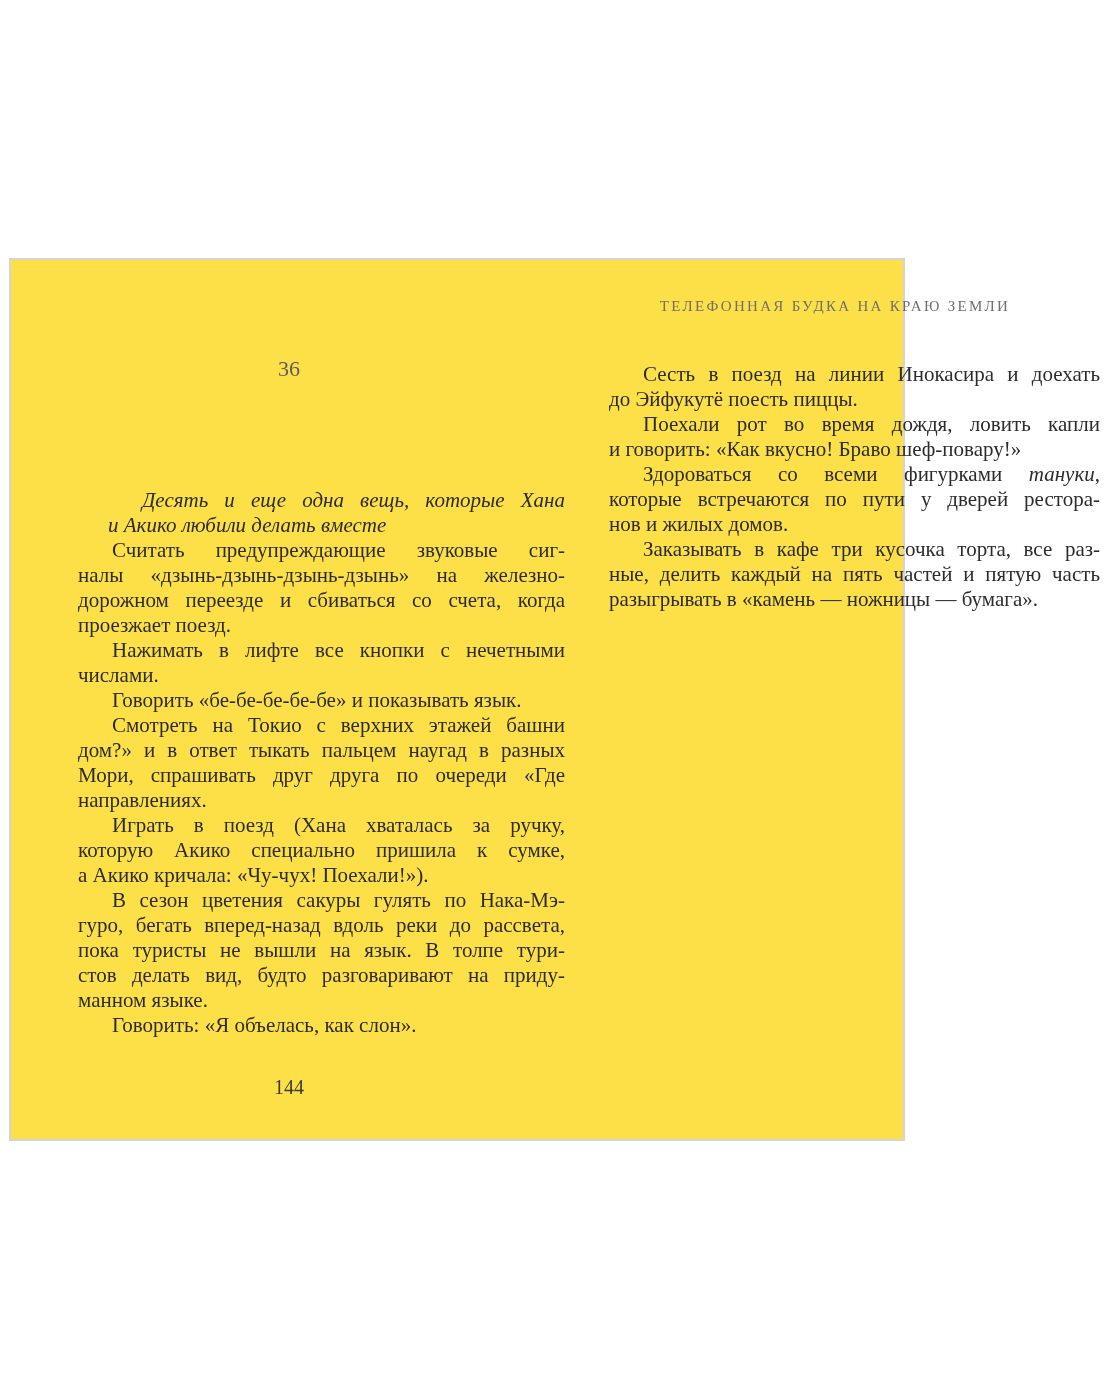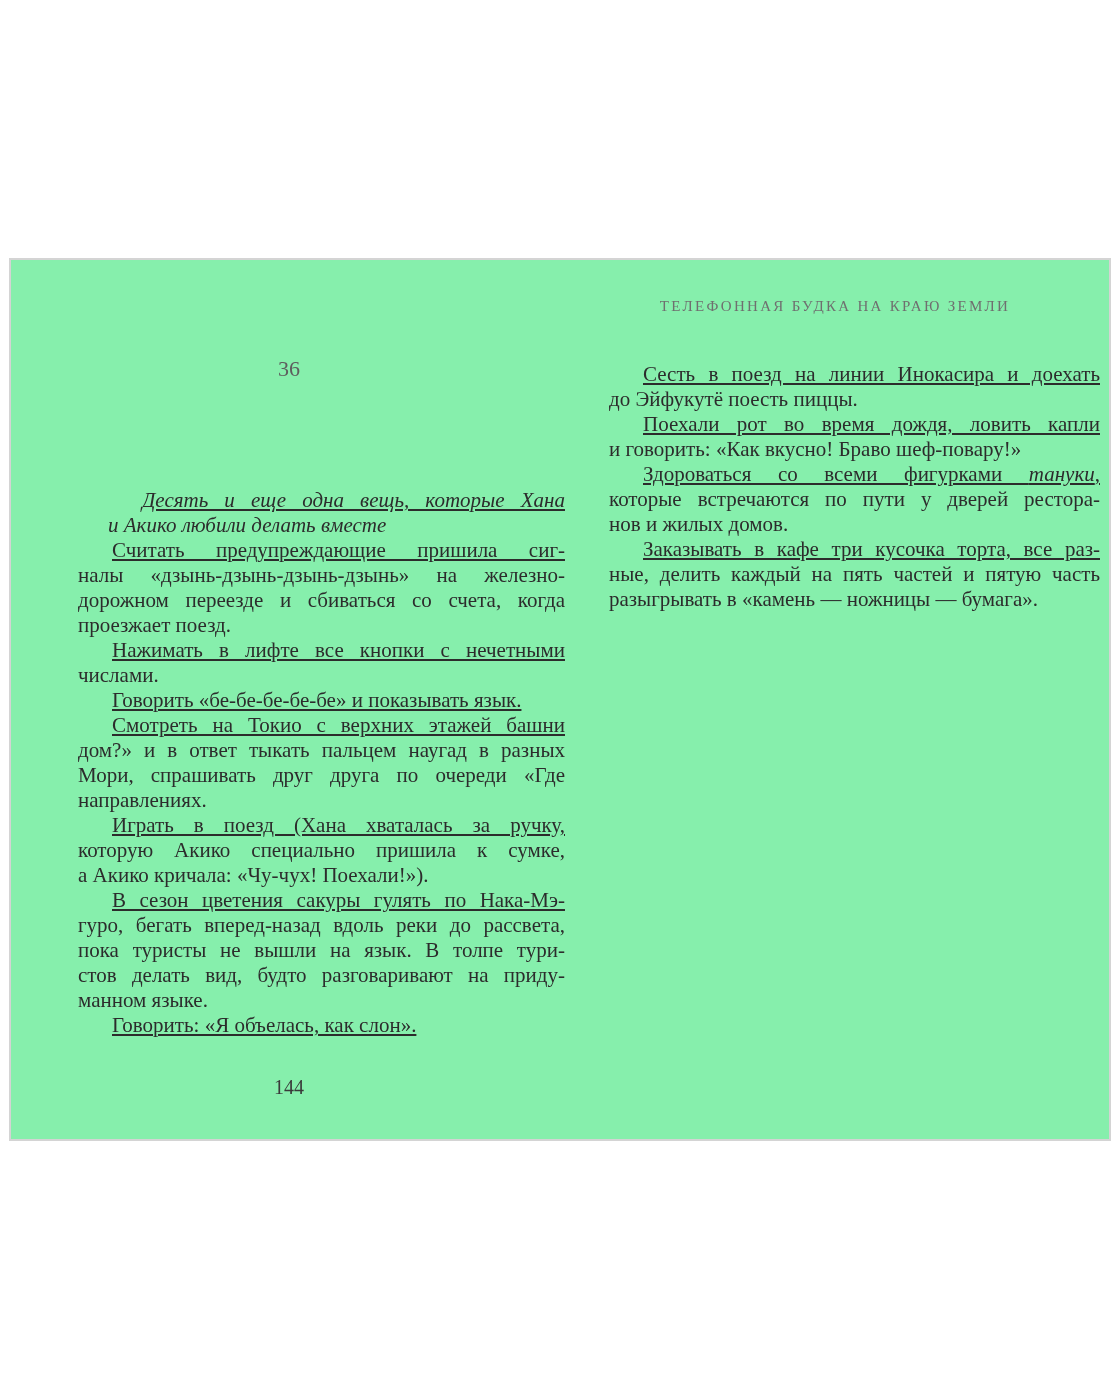--- a/index.html
+++ b/index.html
@@ -11,25 +11,25 @@
     position: relative;
     width: 1120px;
     height: 1400px;
     background: #ffffff;
     font-family: "Liberation Serif", "DejaVu Serif", serif;
   }
   .page-box {
     position: absolute;
     left: 9px;
     top: 258px;
-    width: 1102px;
+    width: 896px;
     height: 883px;
     box-sizing: border-box;
     border: 2px solid #d4d4d4;
-    background: #86efac;
+    background: #fde047;
   }
   .running-header {
     position: absolute;
     left: 824px;
     top: 38px;
     transform: translateX(-50%);
     white-space: nowrap;
     font-size: 15px;
     letter-spacing: 2.3px;
     color: #6f6f6f;
@@ -58,40 +58,40 @@
   }
   .column.left  { left: 67px;  top: 228px; width: 487px; }
   .column.right { left: 598px; top: 102px; width: 491px; }
   .paragraph { margin: 0; }
   .paragraph.italic { font-style: italic; margin-left: 30px; }
   .line {
     text-align: justify;
     text-align-last: justify;
   }
   .line.last { text-align-last: left; }
-  .line.first { text-indent: 34px; text-decoration: underline; }
+  .line.first { text-indent: 34px; }
   .line em { font-style: italic; }
 </style>
 </head>
 <body>
 
 <div class="canvas">
   <div class="page-box">
 
     <div class="running-header">ТЕЛЕФОННАЯ БУДКА НА КРАЮ ЗЕМЛИ</div>
 
     <div class="chapter-number">36</div>
 
     <div class="column left">
         <div class="paragraph italic">
           <div class="line first">Десять и еще одна вещь, которые Хана</div>
           <div class="line last">и Акико любили делать вместе</div>
         </div>
         <div class="paragraph">
-          <div class="line first">Считать предупреждающие пришила сиг-</div>
+          <div class="line first">Считать предупреждающие звуковые сиг-</div>
           <div class="line">налы «дзынь-дзынь-дзынь-дзынь» на железно-</div>
           <div class="line">дорожном переезде и сбиваться со счета, когда</div>
           <div class="line last">проезжает поезд.</div>
         </div>
         <div class="paragraph">
           <div class="line first">Нажимать в лифте все кнопки с нечетными</div>
           <div class="line last">числами.</div>
         </div>
         <div class="paragraph">
           <div class="line first last">Говорить «бе-бе-бе-бе-бе» и показывать язык.</div>

